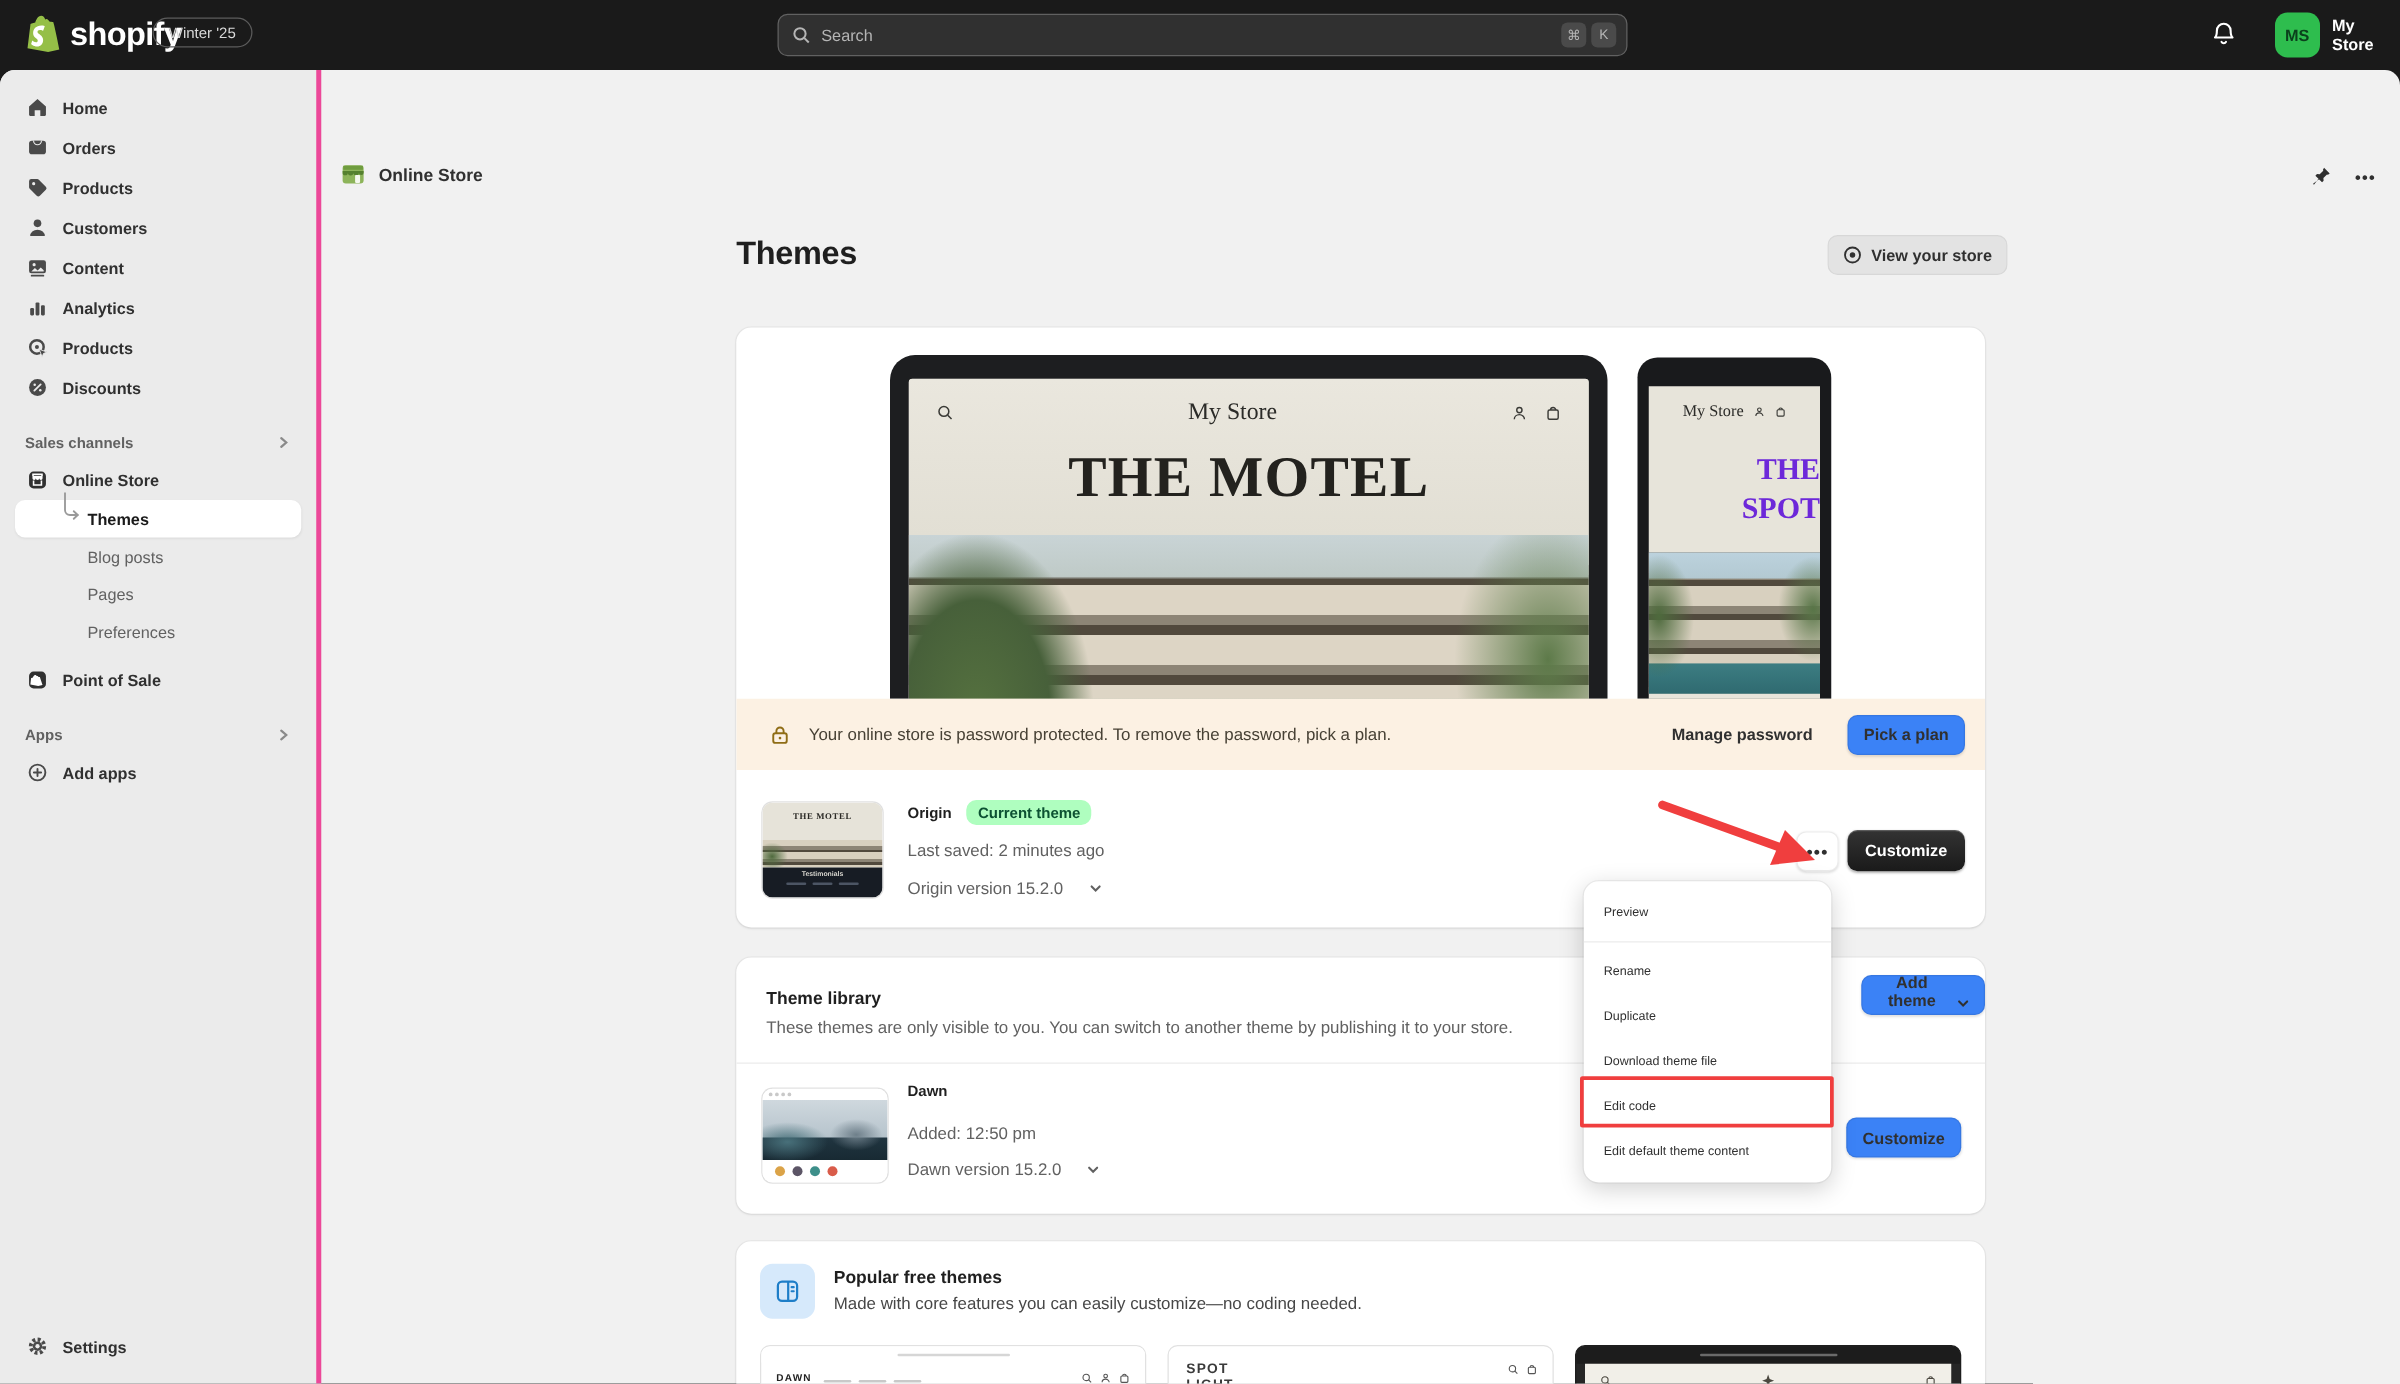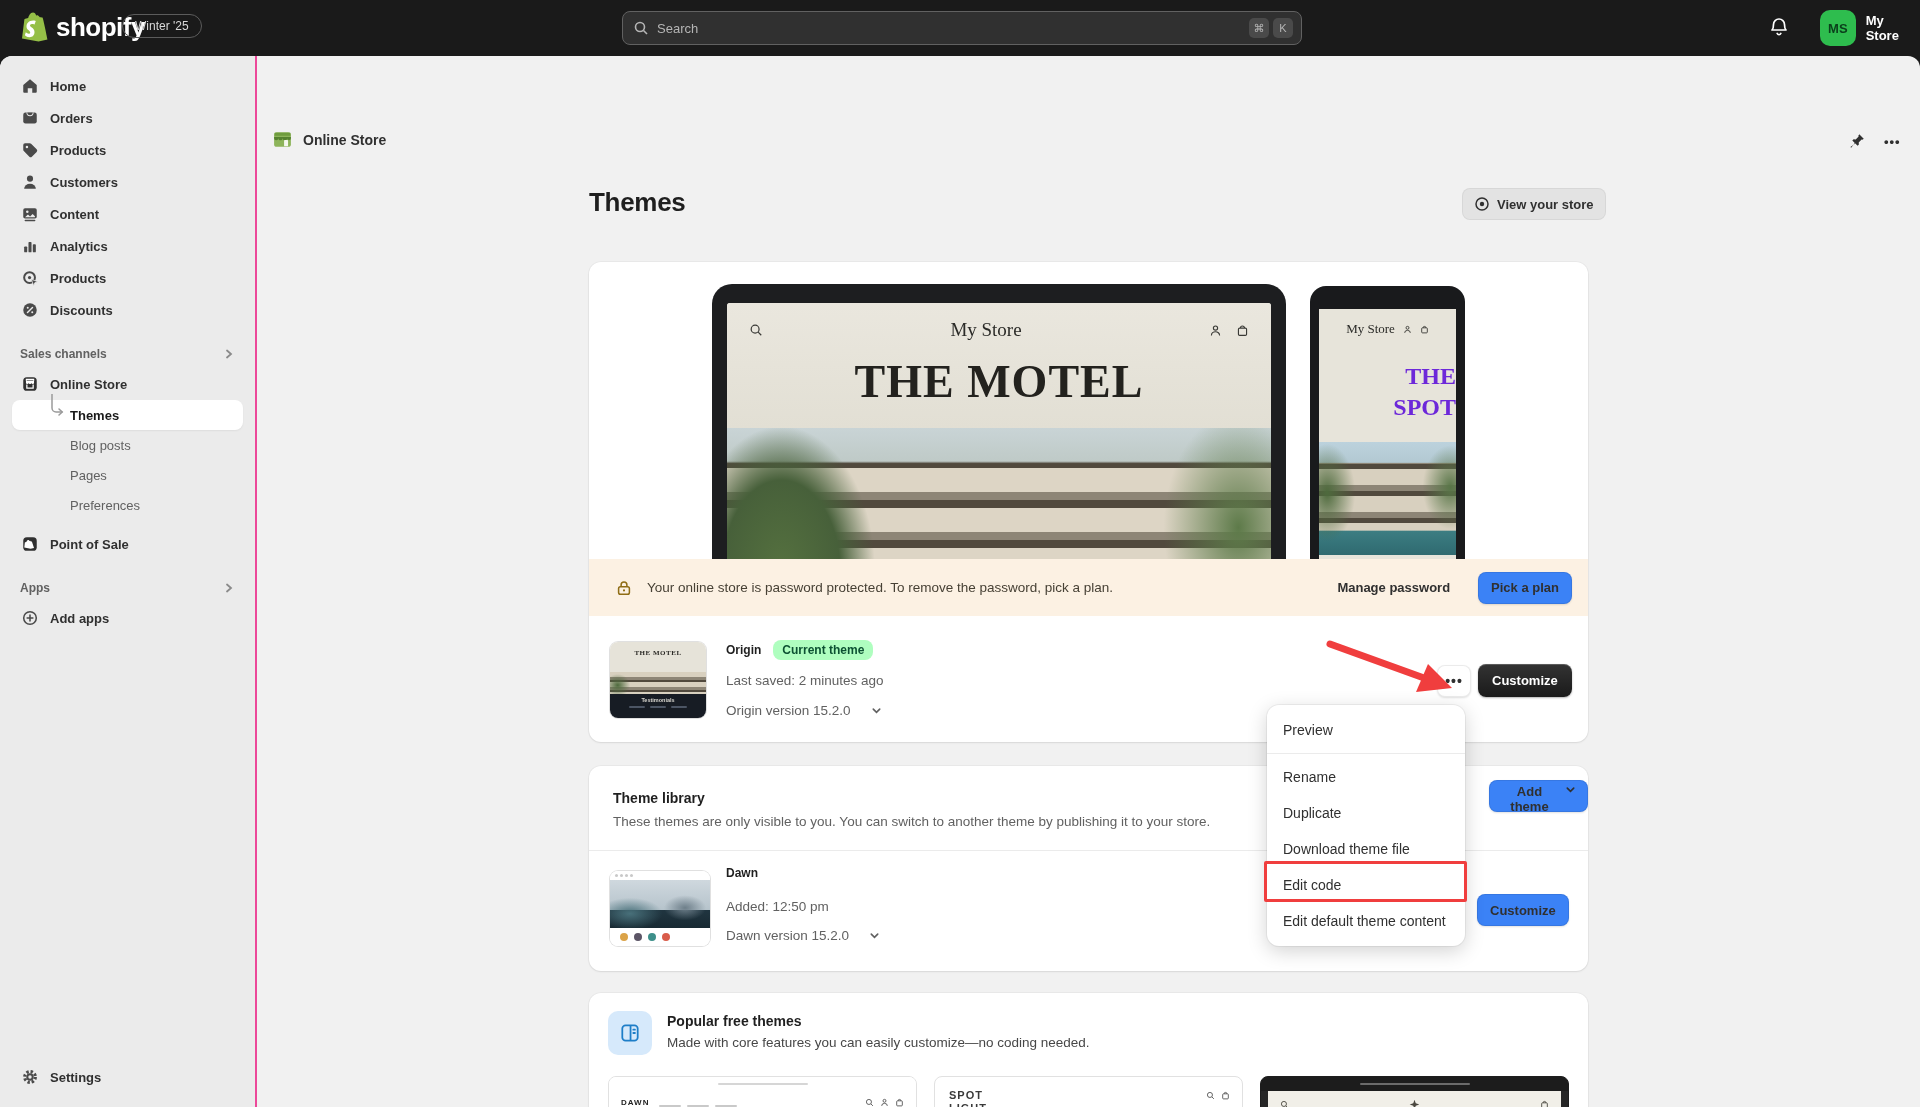--- a/index.html
+++ b/index.html
@@ -18,21 +18,21 @@
   .kbd { background:#4a4a4a; color:#b5b5b5; border-radius:5px; font-size:11px; min-width:20px; height:20px; display:inline-flex; align-items:center; justify-content:center; padding:0 4px; margin-left:4px; }
   .bell { position:absolute; left:1768px; top:16px; width:24px; height:24px; cursor:pointer; }
   .account { position:absolute; left:1820px; top:10px; display:flex; align-items:center; gap:10px; }
   .avatar { width:36px; height:36px; border-radius:10px; background:#2ebd4e; color:#0b401c; font-size:13px; font-weight:bold; display:flex; align-items:center; justify-content:center; }
   .store-name { color:#fff; font-size:13px; font-weight:600; }
 
   
   .main-region { position:absolute; left:0; top:56px; width:1920px; height:1051px; background:#f1f1f1; border-radius:12px 12px 0 0; overflow:hidden; }
 
   
-  .sidebar { position:absolute; left:0; top:0; width:257px; height:1051px; background:#ebebeb; border-right:2px solid #ec4899; padding:14px 12px; }
+  .sidebar { position:absolute; left:0; top:0; width:257px; height:1051px; background:#ebebeb; border-right:4px solid #ec4899; padding:14px 12px; }
   .nav-item { display:flex; align-items:center; gap:10px; height:32px; padding:0 8px; border-radius:8px; color:#303030; font-size:13px; font-weight:600; cursor:pointer; }
   .nav-item .ic { width:20px; height:20px; flex:0 0 20px; display:flex; align-items:center; justify-content:center; }
   .section-head { display:flex; align-items:center; justify-content:space-between; color:#616161; font-size:12px; font-weight:600; padding:0 8px; height:28px; margin-top:14px; cursor:pointer; }
   .sub-item { display:flex; align-items:center; height:30px; padding:0 8px 0 58px; border-radius:8px; color:#616161; font-size:13px; font-weight:500; cursor:pointer; position:relative; }
   .sub-item.active { background:#ffffff; color:#1a1a1a; font-weight:700; box-shadow:0 1px 2px rgba(0,0,0,.06); }
   .tree { position:absolute; left:36px; top:-6px; }
   .settings-row { position:absolute; left:12px; bottom:14px; width:233px; }
 
   
   .crumb { position:absolute; left:272px; top:73px; display:flex; align-items:center; gap:10px; font-size:14px; font-weight:650; color:#303030; }
@@ -100,21 +100,21 @@
   .badge-success { background:#affebf; color:#0c5132; font-size:12px; font-weight:550; border-radius:8px; padding:3px 9px; }
   .row-sub { position:absolute; left:137px; font-size:13.5px; color:#616161; }
   .row-version { position:absolute; left:137px; display:flex; align-items:center; gap:20px; font-size:13.5px; color:#616161; cursor:pointer; }
   .dots-btn { position:absolute; left:848px; top:49px; width:34px; height:32px; background:#fff; border:none; border-radius:8px; box-shadow:0 1px 2px rgba(0,0,0,.12), inset 0 0 0 1px rgba(0,0,0,.08); cursor:pointer; font-size:14px; font-weight:bold; color:#303030; letter-spacing:1px; }
   .btn-dark { position:absolute; left:889px; top:48px; height:33px; padding:0 14px; background:linear-gradient(180deg,#333,#1a1a1a); color:#fff; border:none; border-radius:8px; font-size:13px; font-weight:600; cursor:pointer; box-shadow:inset 0 1px 0 rgba(255,255,255,.2), 0 1px 2px rgba(0,0,0,.3); font-family:"Liberation Sans",sans-serif; }
 
   
   .lib-head { position:absolute; left:24px; top:24px; }
   .lib-title { font-size:14px; font-weight:700; color:#1f1f1f; }
   .lib-desc { font-size:13.5px; color:#616161; margin-top:8px; }
-  .add-theme-btn { position:absolute; left:900px; top:14px; height:32px; padding:4px 12px; display:flex; align-items:flex-start; gap:7px; }
+  .add-theme-btn { position:absolute; left:900px; top:14px; height:32px; padding:4px 12px; display:flex; align-items:flex-end; gap:7px; }
   .lib-divider { position:absolute; left:0; top:84px; width:999px; height:1px; background:#ebebeb; }
   .dawn-row { top:84px; height:121px; }
   .dawn-thumb { position:absolute; left:21px; top:21px; width:100px; height:75px; border-radius:8px; overflow:hidden; box-shadow:0 0 0 1px rgba(0,0,0,.12); background:#fff; }
   .dawn-top { height:9px; background:#fff; display:flex; align-items:center; gap:2px; padding-left:5px; }
   .dawn-top i { width:3px; height:3px; border-radius:50%; background:#c9c9c9; display:block; }
   .dawn-art { height:48px; background-image:
       radial-gradient(ellipse 30px 18px at 75% 58%, #6e7f8a 0%, rgba(110,127,138,0) 70%),
       radial-gradient(ellipse 45px 22px at 20% 70%, #48707a 0%, rgba(72,112,122,0) 72%),
       linear-gradient(180deg, rgba(0,0,0,0) 62%, #203540 63%, #182a33 100%),
       linear-gradient(180deg, #cfd8de 0%, #b9c6ce 55%, #9fb2ba 100%); }
@@ -137,21 +137,21 @@
   .spot-brand { position:absolute; left:14px; top:12px; font-size:11px; font-weight:800; letter-spacing:1px; color:#3a3a3a; line-height:1.15; }
   .spot-icons { position:absolute; right:12px; top:14px; display:flex; gap:6px; }
   .dark-frame { background:#262626; border:1px solid #1d1d1d; }
   .df-bar { height:14px; background:#1c1c1c; display:flex; align-items:center; justify-content:center; }
   .df-bar i { display:block; width:110px; height:2px; background:#6a6a6a; border-radius:1px; }
   .df-screen { position:absolute; left:7px; top:14px; right:7px; bottom:0; background:#f1efe8; }
   .df-nav { display:flex; align-items:center; justify-content:space-between; padding:8px 12px 0 12px; color:#4a473f; }
 
   
   .ctx-menu { position:absolute; left:1267px; top:649px; width:198px; background:#fff; border-radius:12px; box-shadow:0 5px 20px rgba(0,0,0,.18), 0 0 0 1px rgba(0,0,0,.05); padding:7px 0; z-index:40; }
-  .ctx-item { height:36px; display:flex; align-items:center; padding:0 16px; font-size:14px; color:#303030; cursor:pointer; }
+  .ctx-item { height:36px; display:flex; align-items:center; padding:0 16px; font-size:10px; color:#303030; cursor:pointer; }
   .ctx-divider { height:1px; background:#ebebeb; margin:5px 0; }
   .red-box { position:absolute; left:1264px; top:805px; width:203px; height:41px; border:3px solid #f03e3e; border-radius:2px; z-index:45; pointer-events:none; }
   .red-arrow { position:absolute; left:1322px; top:580px; z-index:46; pointer-events:none; }
 
   svg { display:block; }
 </style>
 </head>
 <body>
 
 <div id="app">

